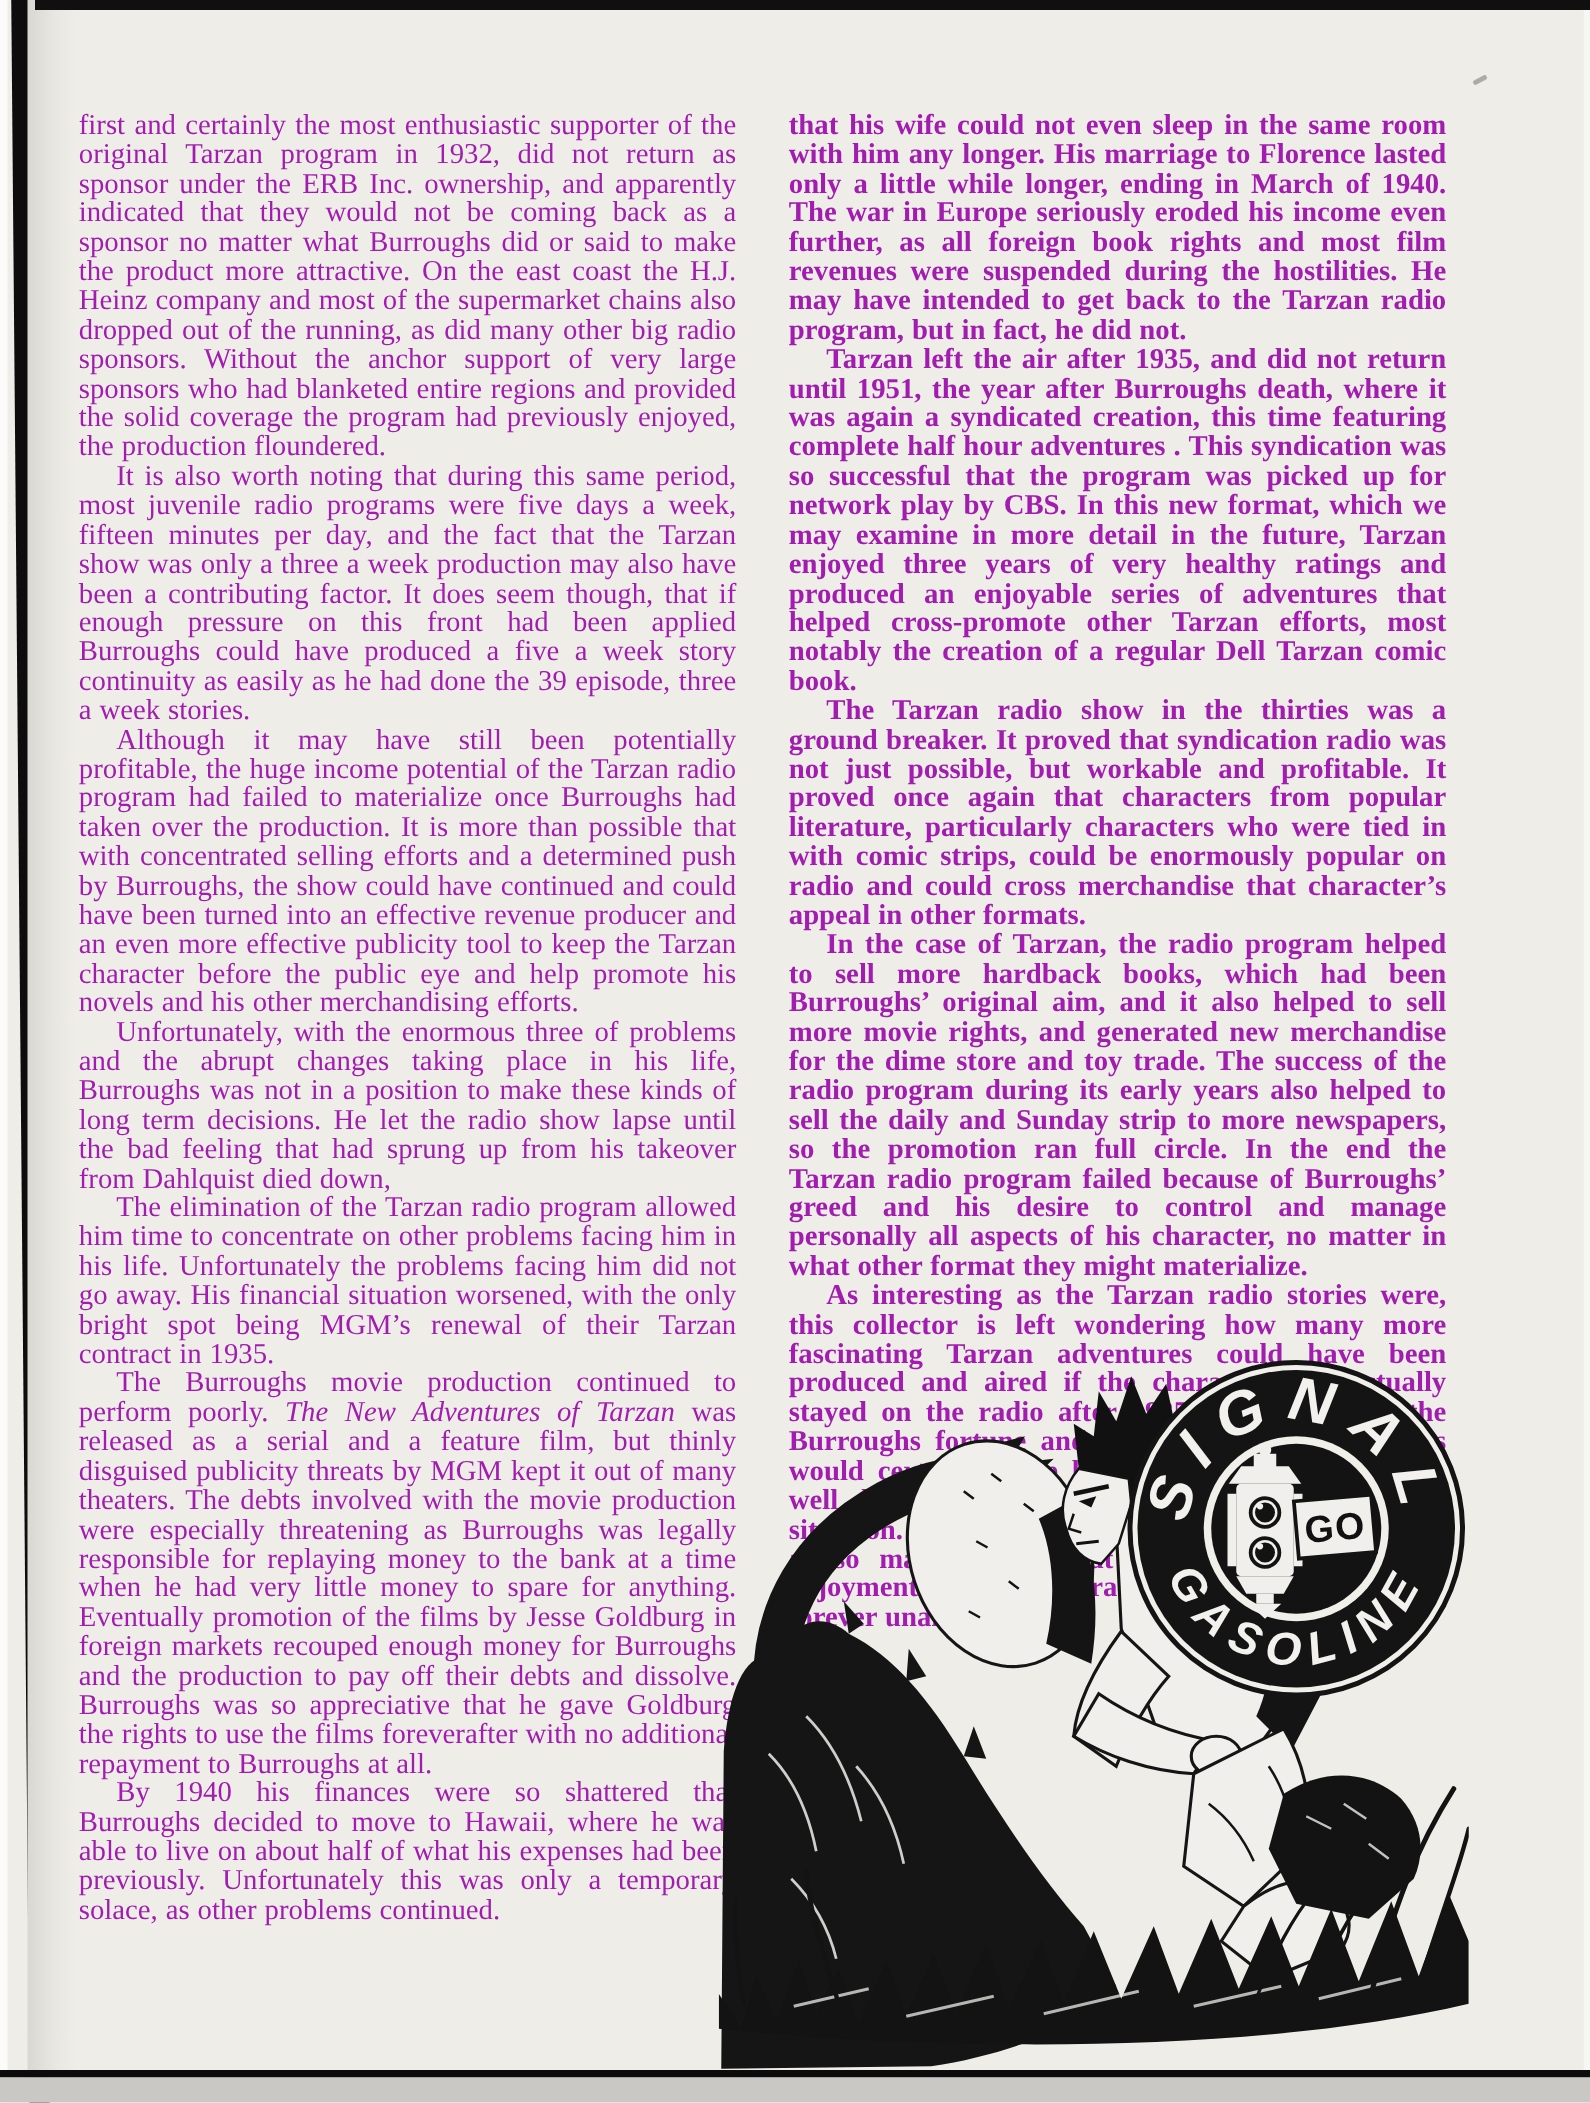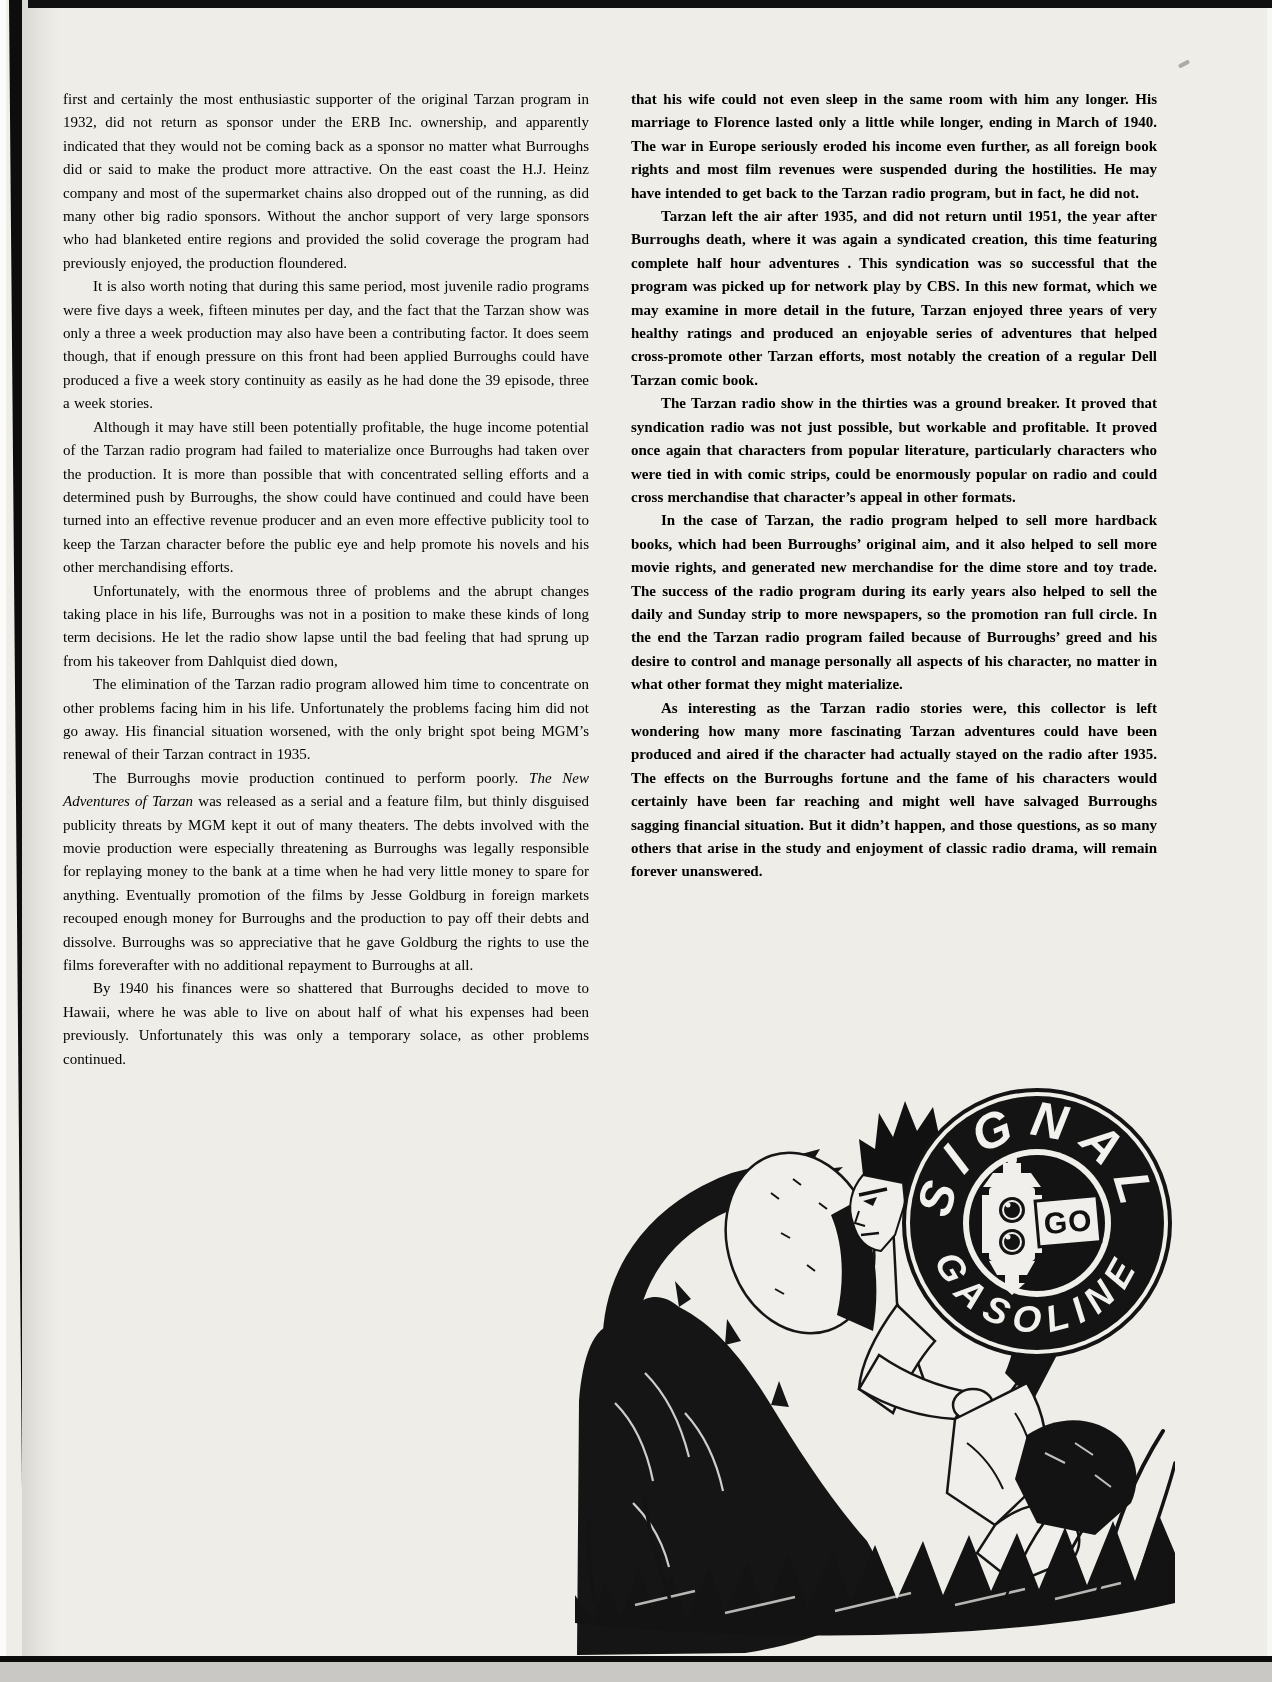--- a/index.html
+++ b/index.html
@@ -15,21 +15,21 @@
     background:linear-gradient(90deg,#d9d7d2 0%,#e7e6e1 55%,#eeede8 100%);}
   .edge-top-black{position:absolute;left:28px;top:0;width:1244px;height:8px;background:#101010;}
   .edge-bottom-black{position:absolute;left:0;top:1656px;width:1272px;height:6px;background:#0c0c0c;}
   .below-bottom{position:absolute;left:0;top:1662px;width:1272px;height:20px;background:#cac8c5;}
   .right-edge-light{position:absolute;right:0;top:8px;width:5px;height:1648px;background:#f6f6f3;}
   .scan-speck{position:absolute;left:1178px;top:62px;width:12px;height:4px;background:#adaba7;
     border-radius:2px;transform:rotate(-28deg);}
 
   .col{
     position:absolute;top:88px;width:526px;
-    font-size:15px;line-height:23.4px;color:#000000;
+    font-size:23px;line-height:23.4px;color:#a21caf;
     text-align:justify;word-spacing:0.6px;
   }
   .col-left{left:63px;}
   .col-right{left:631px;font-weight:bold;}
   .para{margin:0;}
   .para.indent{text-indent:30px;}
   .title-em{font-weight:normal;font-style:italic;}
 
   .page-number{
     position:absolute;left:576px;top:1572px;

